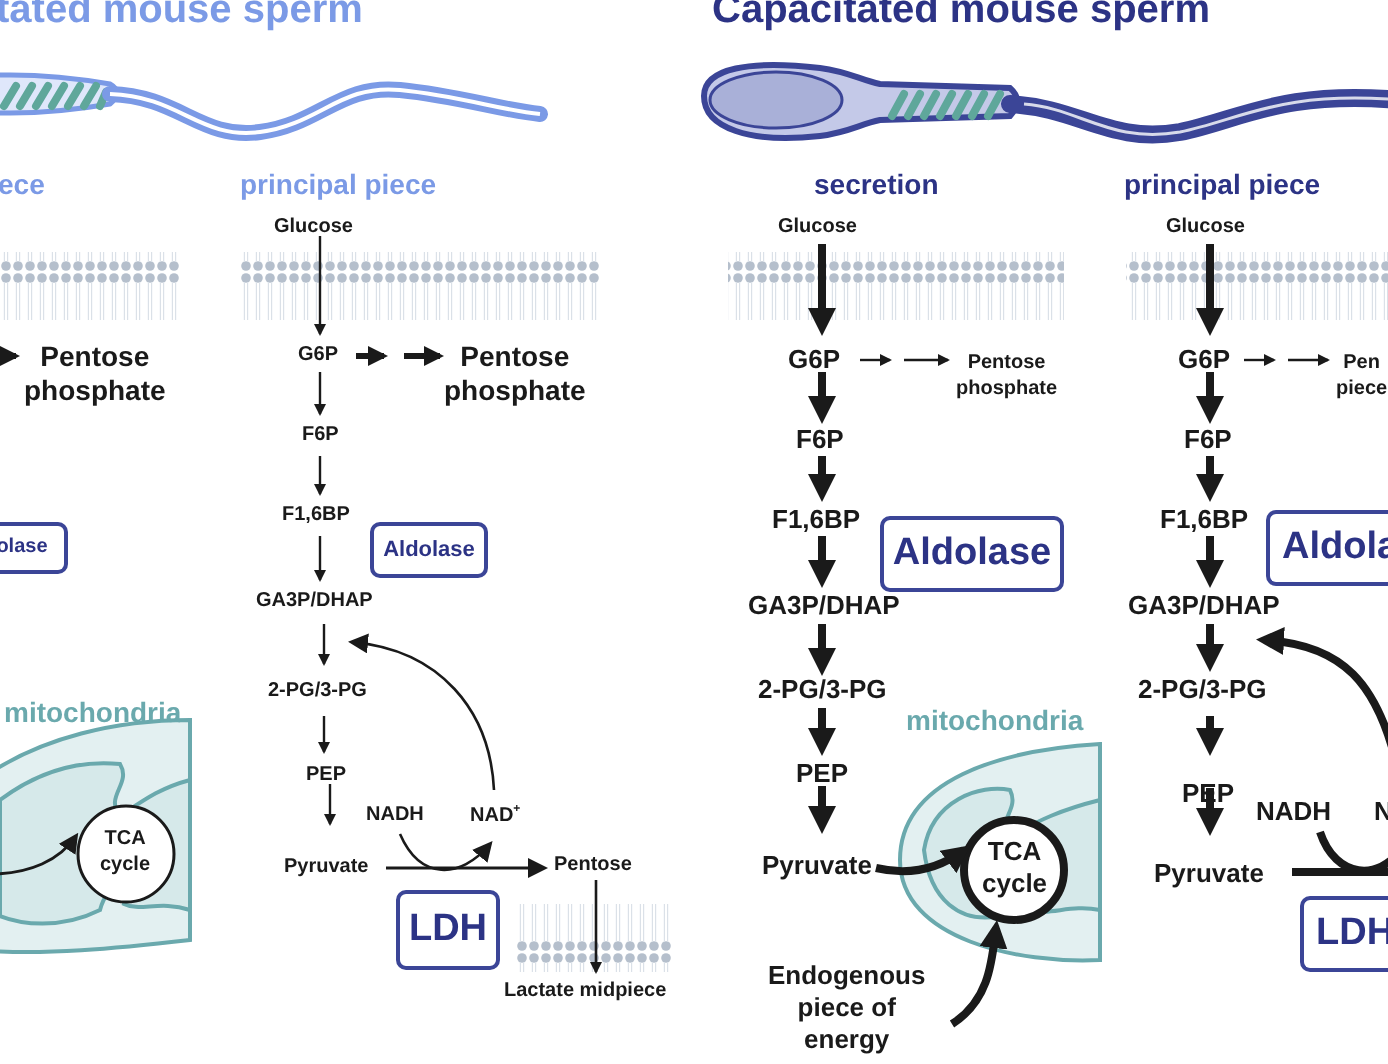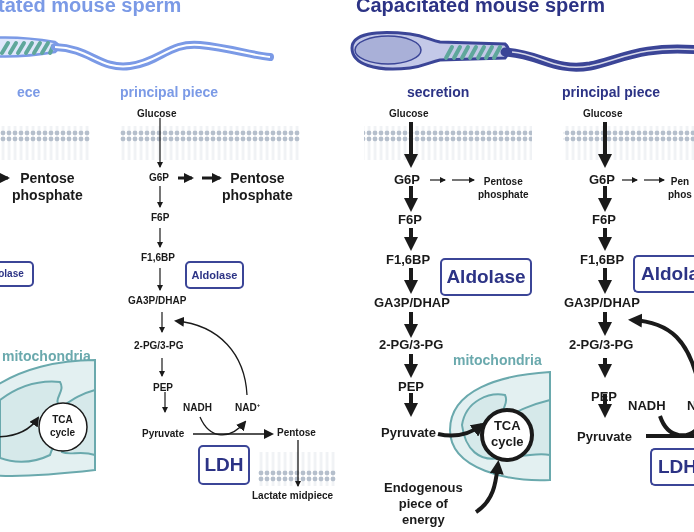--- a/index.html
+++ b/index.html
@@ -134,21 +134,21 @@
     <line x1="644" y1="180" x2="664" y2="180" stroke-width="1.2" marker-end="url(#ah-s)"></line>
     <line x1="646" y1="436" x2="700" y2="436" stroke-width="4"></line>
     <path d="M660,416 C668,440 690,440 700,425" stroke-width="4"></path>
     <path d="M700,390 C690,340 670,322 632,320" stroke-width="4" marker-end="url(#ah-l)"></path>
   </g>
 </svg>
 
 <div class="abs t-title-l" style="left:-2px; top:-6px;">tated mouse sperm</div>
 <div class="abs t-title-r" style="left:356px; top:-6px;">Capacitated mouse sperm</div>
 
-<div class="abs t-sec-l" style="left:-1px; top:84px;margin-left:18px;">ece</div>
+<div class="abs t-sec-l" style="left:-1px; top:84px;">ece</div>
 <div class="abs t-sec-l" style="left:120px; top:84px;">principal piece</div>
 <div class="abs t-sec-r" style="left:407px; top:84px;">secretion</div>
 <div class="abs t-sec-r" style="left:562px; top:84px;">principal piece</div>
 
 <div class="abs pp-big" style="left:12px; top:170px;">
   <div>Pentose</div>
   <div>phosphate</div>
 </div>
 <div class="abs enz" style="left:-10px; top:261px; width:42px; height:22px; line-height:22px; font-size:10px; border-left:none; border-radius:0 5px 5px 0;">olase</div>
 <div class="abs mito-lbl" style="left:2px; top:348px;">mitochondria</div>
@@ -197,21 +197,21 @@
 <div class="abs met-l" style="left:384px; top:480px; text-align:center; line-height:16px;">
   <div>Endogenous</div>
   <div>piece of</div>
   <div>energy</div>
 </div>
 
 <div class="abs met-s" style="left:583px; top:108px;">Glucose</div>
 <div class="abs met-l" style="left:589px; top:172px;">G6P</div>
 <div class="abs pp-small" style="left:668px; top:175px; text-align:center;">
   <div>Pen</div>
-  <div>phos</div>
+  <div>piece</div>
 </div>
 <div class="abs met-l" style="left:592px; top:212px;">F6P</div>
 <div class="abs met-l" style="left:580px; top:252px;">F1,6BP</div>
 <div class="abs enz" style="left:633px; top:255px; width:75px; height:34px; line-height:34px; font-size:19px; text-align:left; padding-left:6px; border-right:none; border-radius:5px 0 0 5px;">Aldola</div>
 <div class="abs met-l" style="left:564px; top:295px;">GA3P/DHAP</div>
 <div class="abs met-l" style="left:569px; top:337px;">2-PG/3-PG</div>
 <div class="abs met-l" style="left:591px; top:389px;">PEP</div>
 <div class="abs met-l" style="left:628px; top:398px;">NADH</div>
 <div class="abs met-l" style="left:687px; top:398px;">N</div>
 <div class="abs met-l" style="left:577px; top:429px;">Pyruvate</div>

